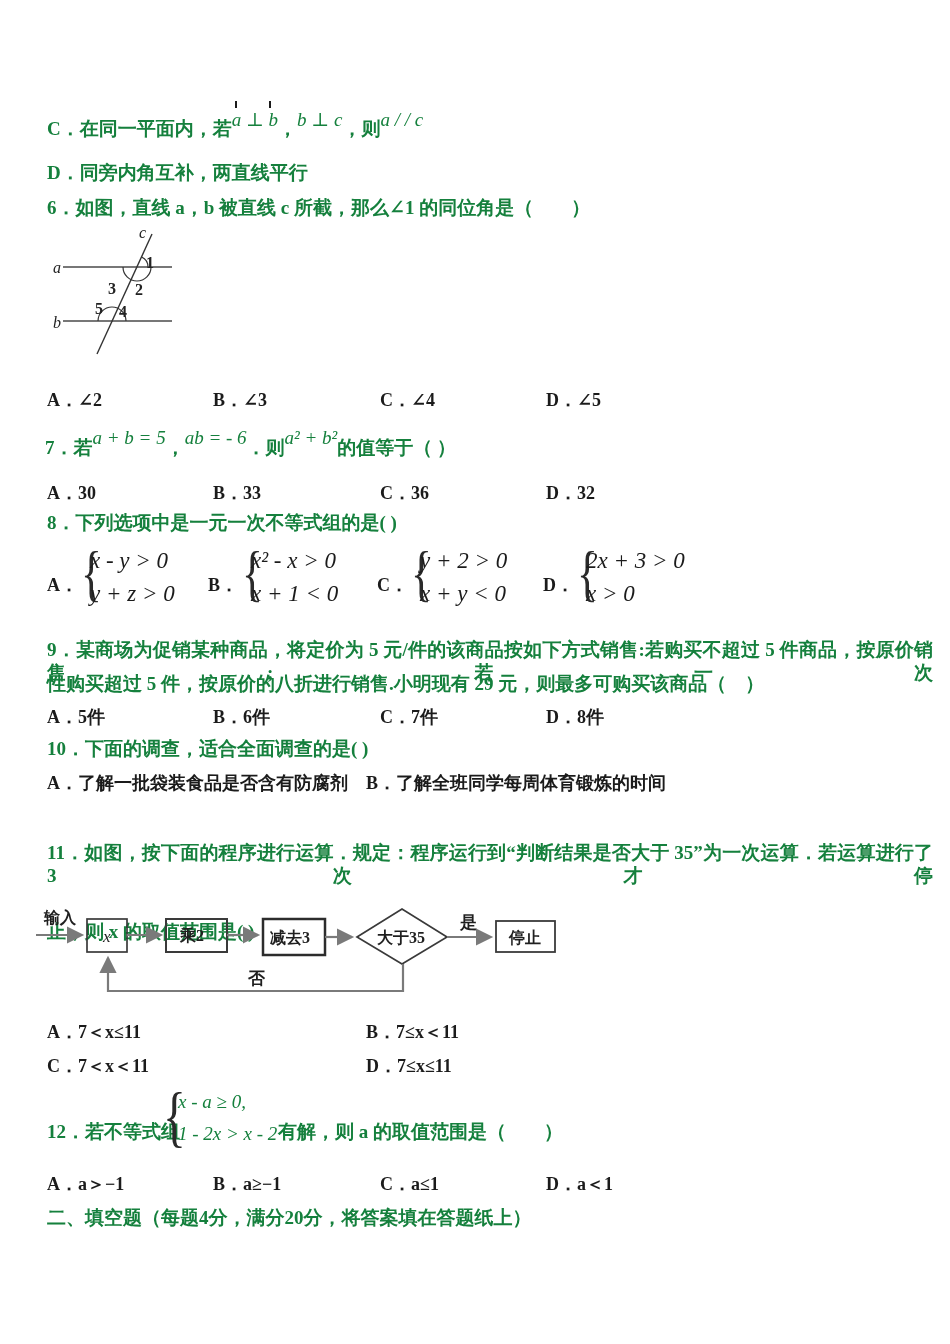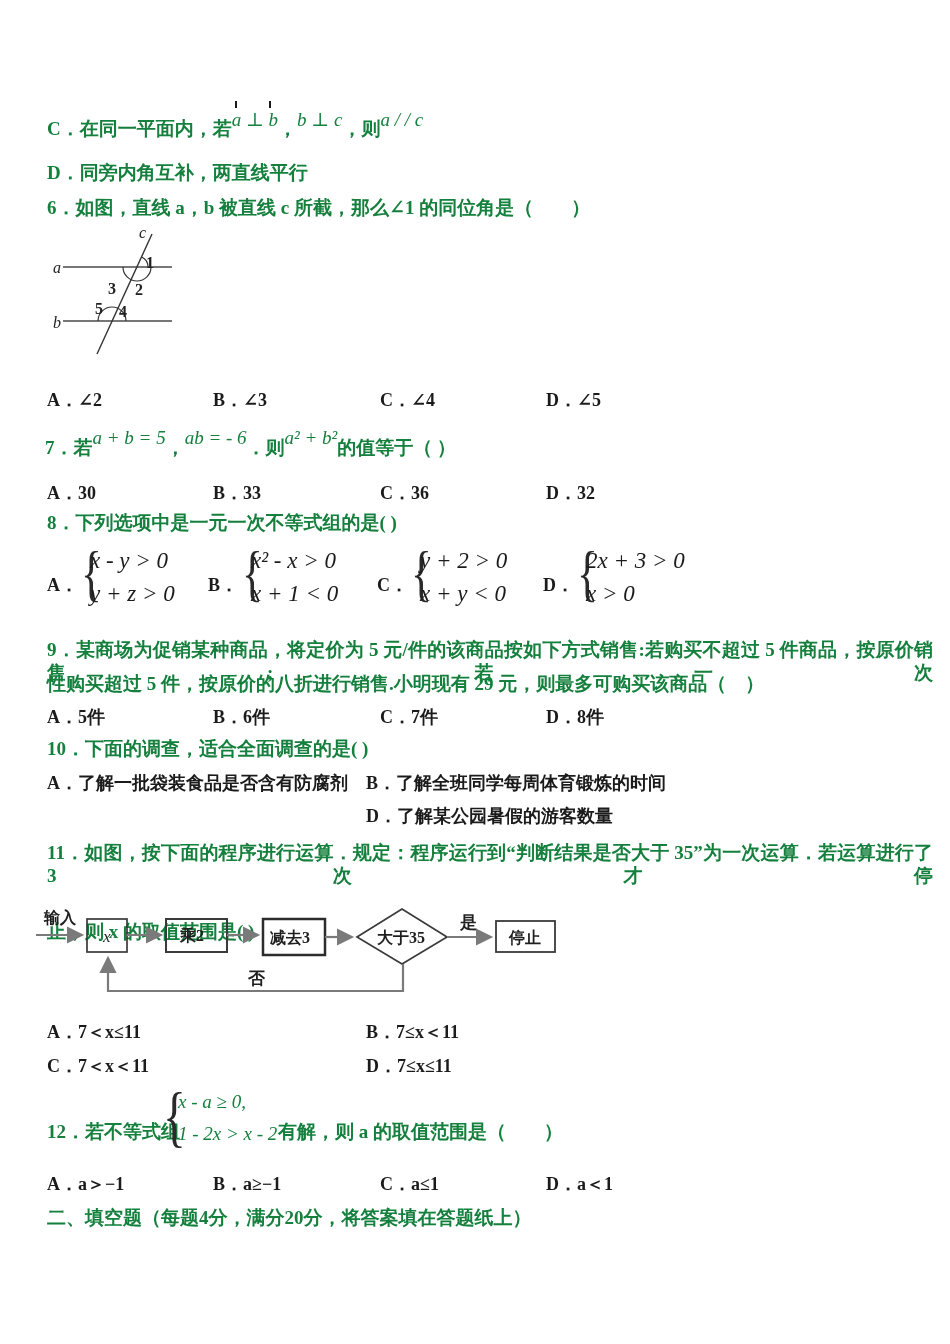--- a/index.html
+++ b/index.html
@@ -107,21 +107,20 @@
   <span class="opt c2">C．7件</span>
   <span class="opt c3">D．8件</span>
 </div>
 
 <div class="line" style="left:47px;top:737px;">10．下面的调查，适合全面调查的是( )</div>
 <div class="row" style="top:771px;">
   <span class="opt w0">A．了解一批袋装食品是否含有防腐剂</span>
   <span class="opt w1">B．了解全班同学每周体育锻炼的时间</span>
 </div>
 <div class="row" style="top:804px;">
-  <span class="opt w1">D．了解某公园暑假的游客数量</span>
 </div>
 
 <div class="line just" style="left:47px;top:841px;">11．如图，按下面的程序进行运算．规定：程序运行到“判断结果是否大于 35”为一次运算．若运算进行了 3 次才停</div>
 <div class="line" style="left:47px;top:876px;margin-top:44px;">止，则 x 的取值范围是( )</div>
 
 <svg style="position:absolute;left:30px;top:900px;" width="540" height="100" viewBox="0 0 540 100">
   <defs>
     <marker id="ah" markerWidth="9" markerHeight="8" refX="7" refY="4" orient="auto">
       <path d="M0,0 L8,4 L0,8 z" fill="#7a7a7a"></path>
     </marker>

